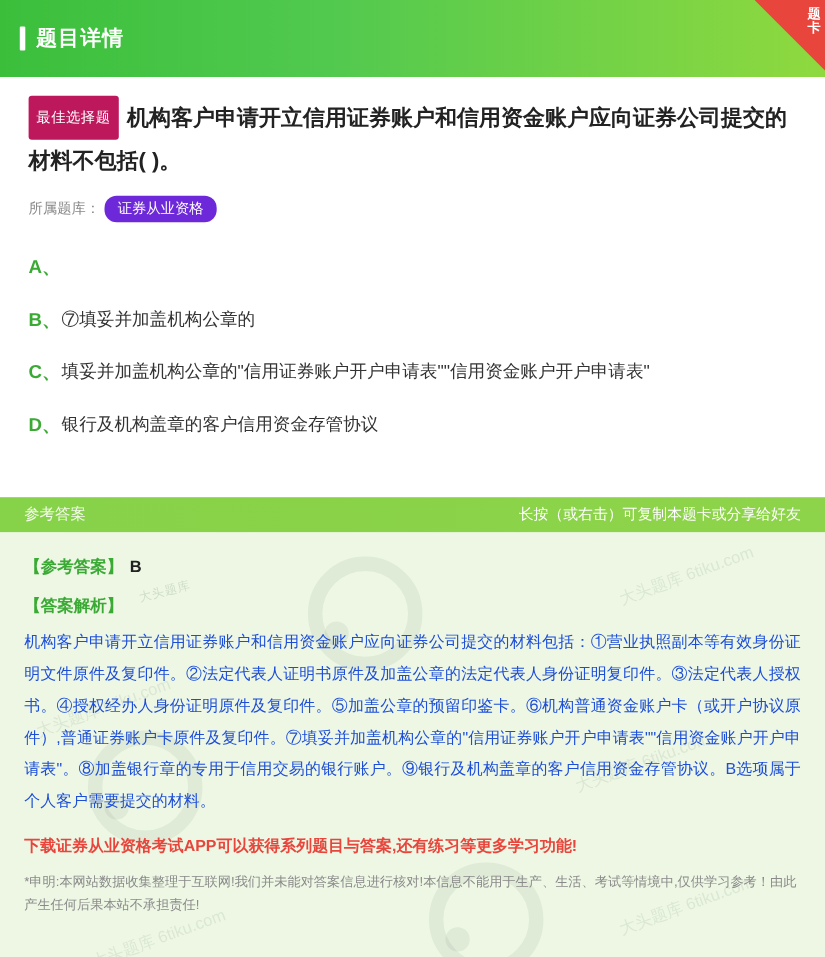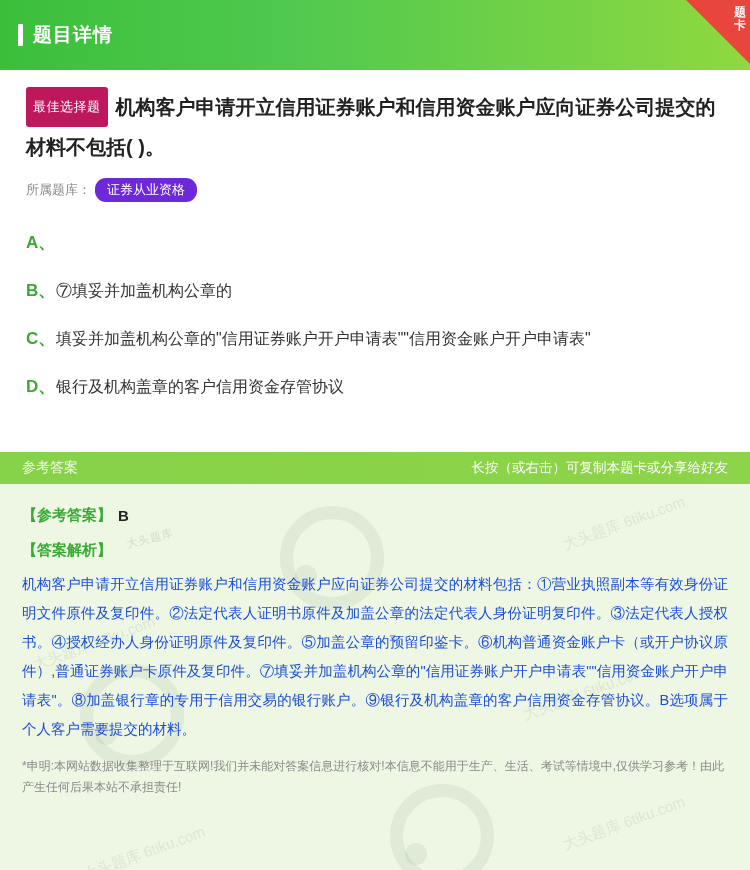--- a/index.html
+++ b/index.html
@@ -306,15 +306,16 @@
 
   <div class="ref-answer-row">
     <span class="label-green">【参考答案】</span>
     <span class="ref-answer-val">B</span>
   </div>
 
   <div class="analysis-label label-green">【答案解析】</div>
 
   <div class="analysis-body">机构客户申请开立信用证券账户和信用资金账户应向证券公司提交的材料包括：①营业执照副本等有效身份证明文件原件及复印件。②法定代表人证明书原件及加盖公章的法定代表人身份证明复印件。③法定代表人授权书。④授权经办人身份证明原件及复印件。⑤加盖公章的预留印鉴卡。⑥机构普通资金账户卡（或开户协议原件）,普通证券账户卡原件及复印件。⑦填妥并加盖机构公章的"信用证券账户开户申请表""信用资金账户开户申请表"。⑧加盖银行章的专用于信用交易的银行账户。⑨银行及机构盖章的客户信用资金存管协议。B选项属于个人客户需要提交的材料。</div>
 
+  <div class="promo">下载证券从业资格考试APP可以获得系列题目与答案,还有练习等更多学习功能!</div>
 
   <div class="disclaimer">*申明:本网站数据收集整理于互联网!我们并未能对答案信息进行核对!本信息不能用于生产、生活、考试等情境中,仅供学习参考！由此产生任何后果本站不承担责任!</div>
 </div>
 
 </body></html>

